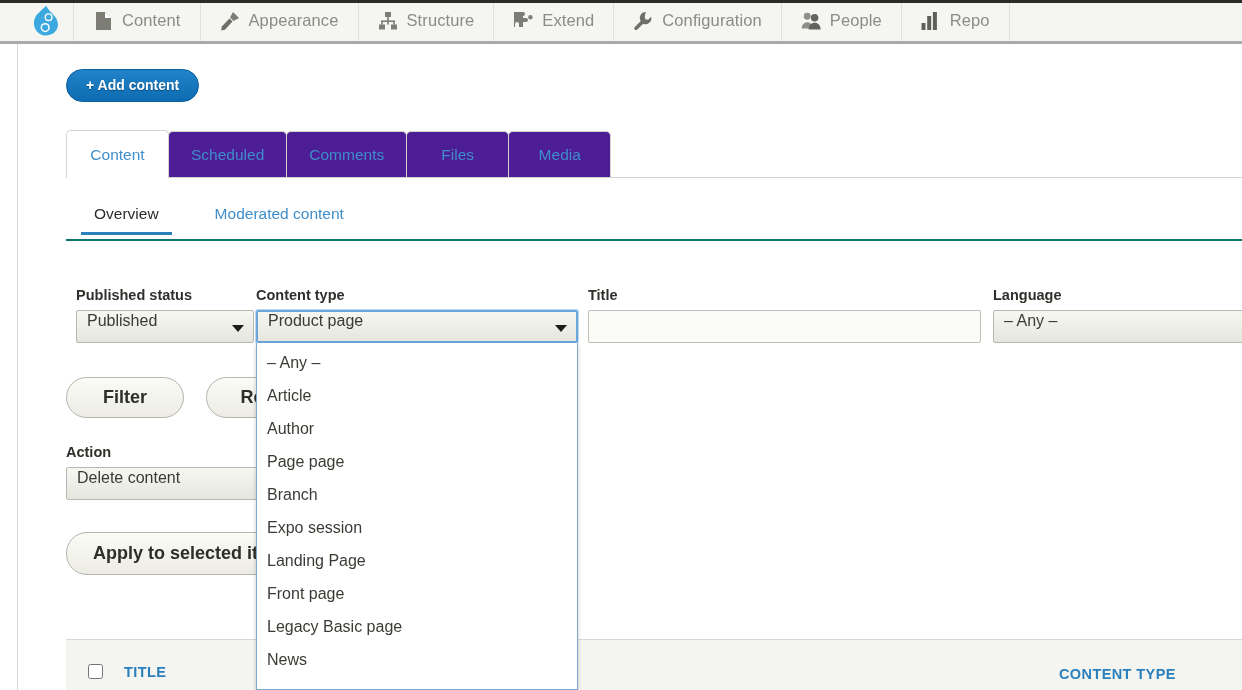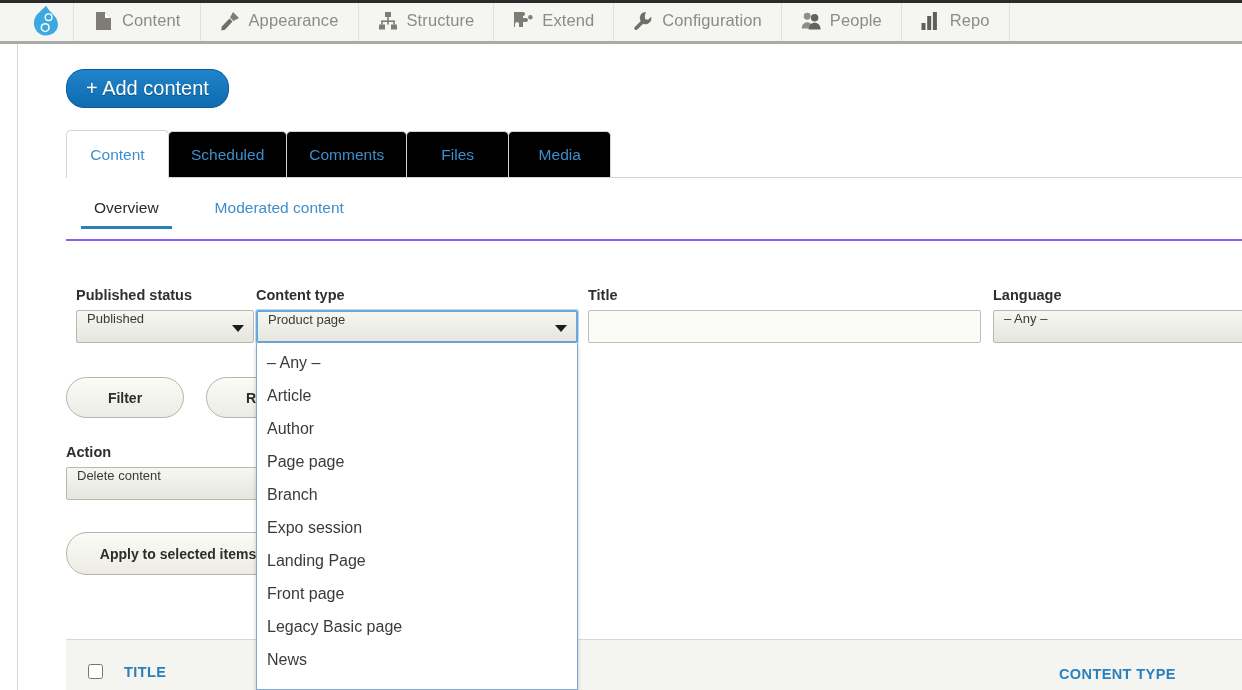--- a/index.html
+++ b/index.html
@@ -93,22 +93,22 @@
     left: 66px;
   }
   .btn-add {
     display: inline-block;
     background: #1278bf;
     background-image: linear-gradient(to bottom, #2183c9 0%, #0d6cb2 100%);
     color: #ffffff;
     border: 1px solid #0a5e9c;
     border-radius: 18px;
     padding: 8px 19px 9px;
-    font-size: 20px;
-    font-weight: normal;
+    font-size: 14px;
+    font-weight: bold;
     text-shadow: 0 1px 1px rgba(0,0,0,.35);
     line-height: 1;
     cursor: pointer;
   }
 
   
   .tabs-primary {
     position: absolute;
     top: 86px;
     left: 66px;
@@ -121,21 +121,21 @@
   .tab {
     position: relative;
     height: 46px;
     min-width: 103px;
     padding: 0 22px;
     display: flex;
     align-items: center;
     justify-content: center;
     font-size: 15.5px;
     color: #3f8ecb;
-    background: #000000;
+    background: #4c1d95;
     border: 1px solid #d3d3cf;
     border-bottom: none;
     border-radius: 5px 5px 0 0;
     margin-right: -1px;
     cursor: pointer;
     white-space: nowrap;
   }
   .tab.active {
     background: #ffffff;
     height: 48px;
@@ -145,22 +145,22 @@
   }
 
   
   .tabs-secondary {
     position: absolute;
     top: 155px;
     left: 66px;
     width: 1176px;
     height: 42px;
     display: flex;
-    align-items: flex-start;
-    border-bottom: 2px solid #8b5cf6;
+    align-items: center;
+    border-bottom: 2px solid #0f766e;
   }
   .stab {
     padding: 0 28px 10px;
     font-size: 15.5px;
     color: #3f8ecb;
     cursor: pointer;
     white-space: nowrap;
     background: transparent;
     position: relative;
   }
@@ -202,23 +202,23 @@
     white-space: nowrap;
   }
 
   .sel {
     position: relative;
     height: 33px;
     border: 1px solid #b8b8b2;
     border-radius: 2px;
     background-image: linear-gradient(to bottom, #f7f7f2 0%, #e6e6df 100%);
     display: flex;
-    align-items: flex-start;
+    align-items: center;
     padding: 0 28px 12px 10px;
-    font-size: 13px;
+    font-size: 16px;
     color: #3b3b36;
     cursor: pointer;
     white-space: nowrap;
     overflow: hidden;
   }
   .sel .caret {
     position: absolute;
     right: 9px;
     top: 50%;
     margin-top: -2px;
@@ -253,21 +253,21 @@
     gap: 22px;
   }
   .btn-pill {
     min-width: 118px;
     height: 41px;
     padding: 0 24px;
     border: 1px solid #b5b5ae;
     border-radius: 21px;
     background-image: linear-gradient(to bottom, #fbfbf7 0%, #ececE4 100%);
     color: #2d2d29;
-    font-size: 14px;
+    font-size: 18px;
     font-weight: bold;
     font-family: "Liberation Sans", sans-serif;
     cursor: pointer;
     display: flex;
     align-items: center;
     justify-content: center;
     white-space: nowrap;
   }
 
   

